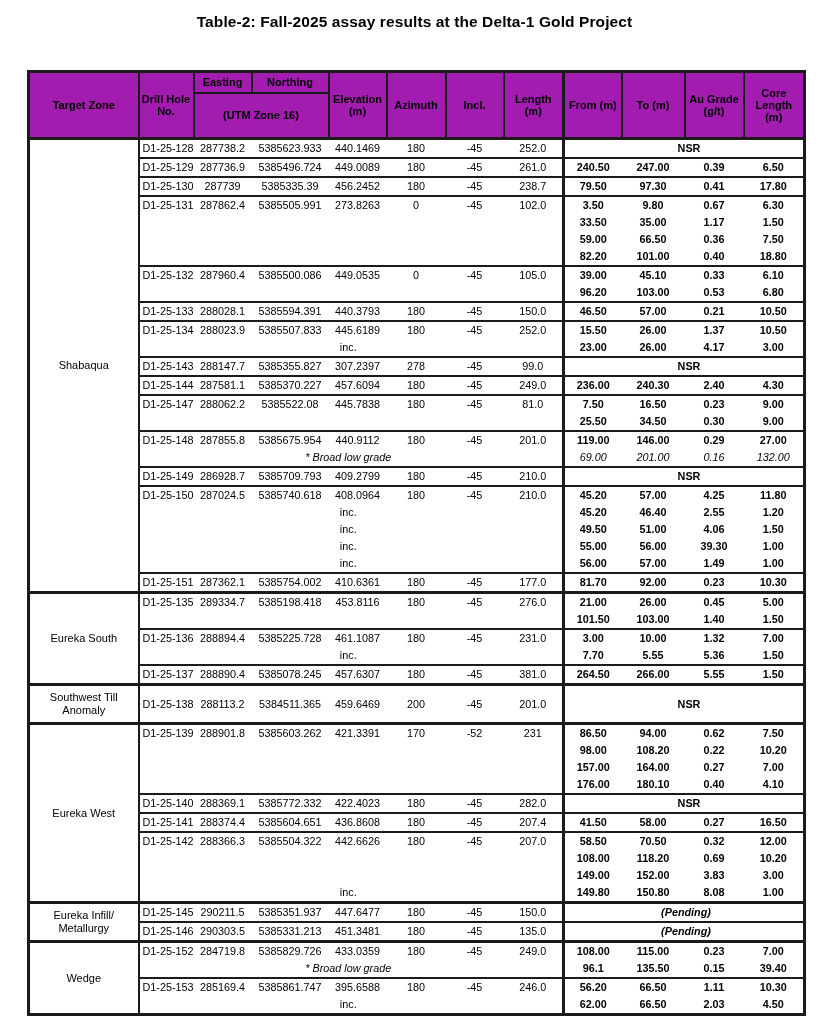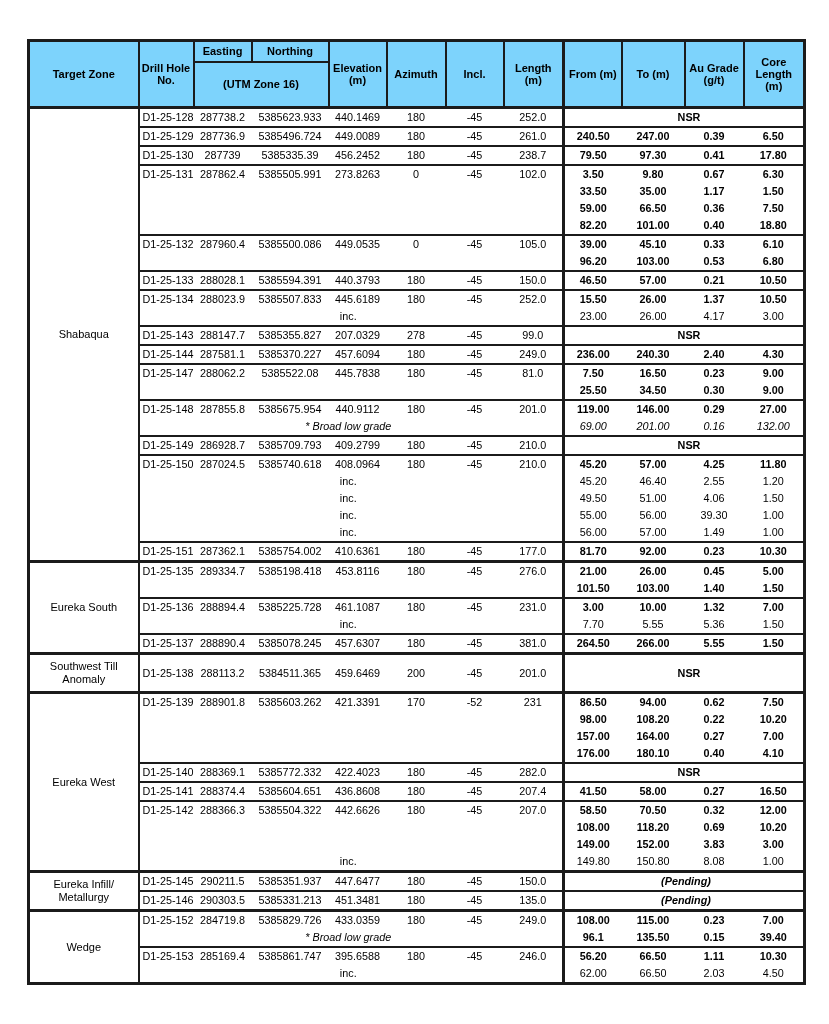--- a/index.html
+++ b/index.html
@@ -1,43 +1,44 @@
 <!DOCTYPE html>
 <html><head>
 <meta charset="utf-8">
 <style>
   html,body{margin:0;padding:0;background:#fff;}
   body{width:829px;height:1024px;font-family:"Liberation Sans",sans-serif;color:#000;overflow:hidden;}
   .title{margin:0;padding-top:13px;text-align:center;font-size:15.5px;font-weight:bold;letter-spacing:.1px;}
   table.assay{border-collapse:collapse;table-layout:fixed;margin:39px 0 0 27px;width:776px;border:3px solid #1b1b1b;}
-  th{border:2px solid #1b1b1b;font-size:11px;font-weight:bold;line-height:12px;white-space:pre-line;text-align:center;vertical-align:middle;padding:0;background:#7dd3fc;}
+  th{border:2px solid #1b1b1b;font-size:11px;font-weight:bold;line-height:12px;white-space:pre-line;text-align:center;vertical-align:middle;padding:0;background:#a21caf;}
   tr.h1{height:21px;}
   tr.h2{height:46px;}
   th.blthick{border-left:3px solid #1b1b1b;text-align:center;}
   td{padding:0;font-size:10.8px;line-height:17px;height:17px;vertical-align:middle;white-space:nowrap;overflow:hidden;}
   td.zone{border-right:2px solid #1b1b1b;text-align:center;white-space:pre-line;line-height:13px;font-size:11px;}
   td.hno{text-align:left;padding-left:3px;}
   td.num{text-align:center;}
   td.note{text-align:center;padding-right:5px;}
   td.it{font-style:italic;}
   td.a{text-align:center;}
   .b{font-weight:bold;}
-  .r{font-weight:normal;margin-top:16px;}
+  .r{font-weight:bold;margin-top:16px;}
   .i{font-style:italic;font-weight:normal;}
   td.bl{border-left:3px solid #1b1b1b;}
   td.nsr{font-weight:bold;text-align:center;padding-left:10px;}
   td.pending{font-weight:bold;font-style:italic;text-align:center;padding-left:4px;}
   tr.hole-start td{border-top:2px solid #1b1b1b;}
   tr.sec-start td{border-top:3px solid #1b1b1b;}
   tr.tall td{height:36px;}
 </style>
 </head>
 <body>
 
 <div>
+  <h1 class="title">Table-2: Fall-2025 assay results at the Delta-1 Gold Project</h1>
 
   <table class="assay">
     <colgroup>
       <col style="width:110px">
         <col style="width:55px">
         <col style="width:58px">
         <col style="width:77px">
       <col style="width:58px">
         <col style="width:59px">
         <col style="width:58px">
@@ -194,21 +195,21 @@
           <td class="note" colspan="7">inc.</td>
           <td class="a bl r">23.00</td>
           <td class="a r">26.00</td>
           <td class="a r">4.17</td>
           <td class="a r">3.00</td>
         </tr>
         <tr class="hole-start">
           <td class="hno">D1-25-143</td>
           <td class="num">288147.7</td>
           <td class="num">5385355.827</td>
-          <td class="num">207.0329</td>
+          <td class="num">307.2397</td>
           <td class="num">278</td>
           <td class="num">-45</td>
           <td class="num">99.0</td>
           <td class="bl nsr" colspan="4">NSR</td>
         </tr>
         <tr class="hole-start">
           <td class="hno">D1-25-144</td>
           <td class="num">287581.1</td>
           <td class="num">5385370.227</td>
           <td class="num">457.6094</td>

